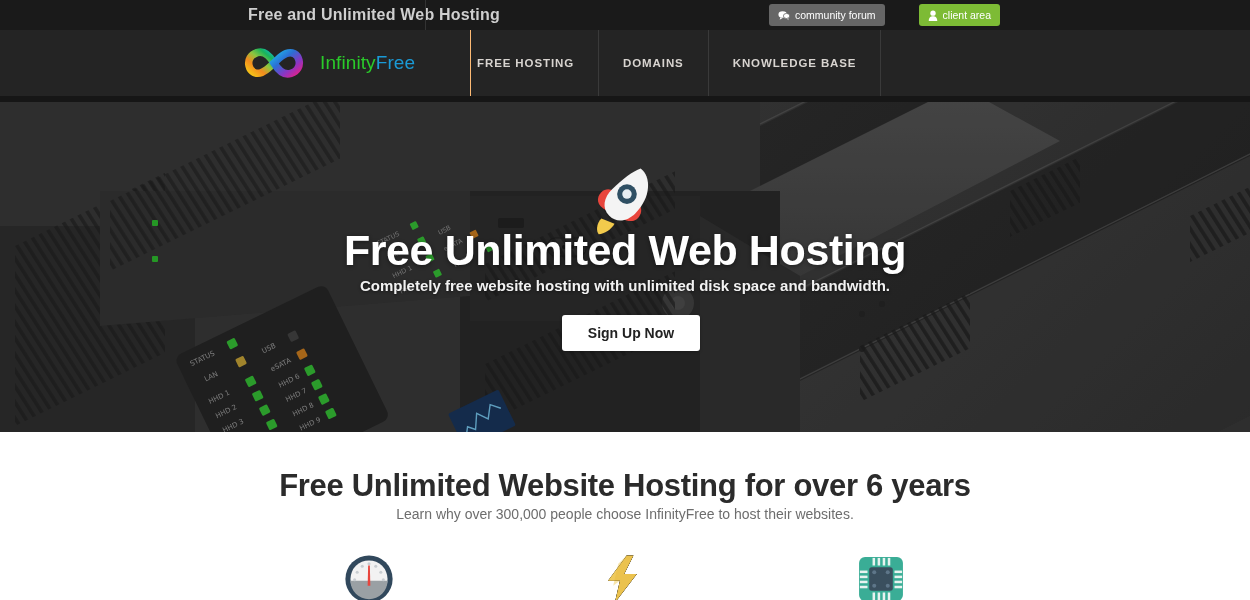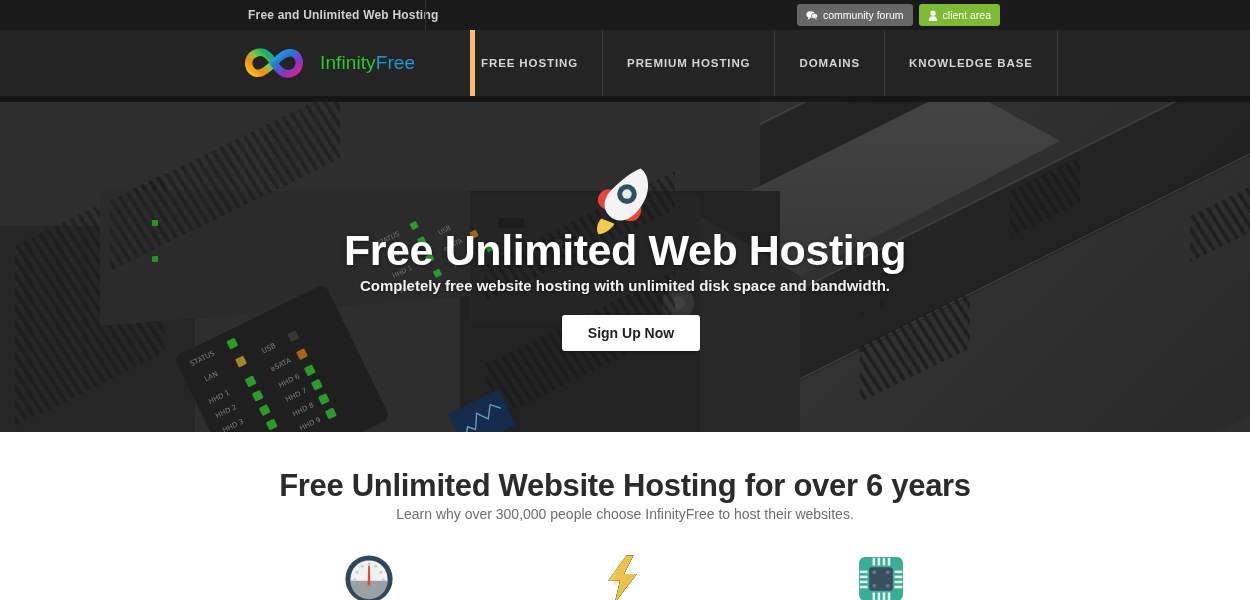--- a/index.html
+++ b/index.html
@@ -11,36 +11,36 @@
 
   
   .topbar {
     height:30px; background:#1a1a1a;
     display:flex; align-items:center;
     position:relative;
   }
   .topbar-tagline {
     position:absolute; left:248px; top:0; height:30px;
     display:flex; align-items:center;
-    font-size:12px; font-weight:bold; color:#cfcfcf;
+    font-size:16px; font-weight:bold; color:#cfcfcf;
     letter-spacing:.2px;
   }
   .topbar-divider {
     position:absolute; left:425px; top:0; width:1px; height:30px;
     background:#333;
   }
   .topbar-actions {
     position:absolute; right:250px; top:4px;
     display:flex; gap:6px; align-items:center;
   }
   .tb-btn {
     display:flex; align-items:center; gap:5px;
     height:22px; padding:0 9px; border-radius:3px;
     font-size:10.5px; color:#ffffff; white-space:nowrap;
-    cursor:pointer; user-select:none;
+    cursor:pointer; user-select:none;margin-left:28px;
   }
   .tb-btn.forum { background:#666666; }
   .tb-btn.client { background:#7dbb35; }
   .tb-ico { display:flex; align-items:center; }
 
   
   .navbar {
     height:66px; background:#242424;
     display:flex; align-items:center;
     position:relative;
@@ -56,21 +56,21 @@
   .nav-links {
     position:absolute; left:470px; top:0; height:66px;
     display:flex; align-items:stretch;
   }
   .nav-link {
     display:flex; align-items:center; padding:0 24px;
     font-size:11.5px; font-weight:bold; letter-spacing:.9px;
     color:#d8d4d0; cursor:pointer;
     border-right:1px solid #3a3a3a;
   }
-  .nav-link:first-child { border-left:5px solid #fdba74;padding-left:6px; }
+  .nav-link:first-child { border-left:1px solid #fdba74;padding-left:6px; }
 
   
   .hero {
     position:relative; height:336px; overflow:hidden;
     background:#3b3b3b;
   }
   .hero-bg { position:absolute; inset:0; }
   .hero-bg svg { width:100%; height:100%; display:block; }
   .hero-content {
     position:absolute; inset:0;
@@ -170,21 +170,20 @@
         <path d="M32 17 C38 27 44 30 50 28 C57 25.5 60 20 58.5 14 C57 7.5 51 4.5 45 7 C39 9.5 35.5 14 32 17 Z" fill="none" stroke="url(#gR)" stroke-width="8" stroke-linecap="round"></path>
       </svg>
     </span>
     <span class="brand-text">
       <span class="t1">Infinity</span><span class="t2">Free</span>
     </span>
   </div>
 
   <div class="nav-links">
     <div class="nav-link">FREE HOSTING</div>
-    <div class="nav-link">PREMIUM HOSTING</div>
     <div class="nav-link">DOMAINS</div>
     <div class="nav-link">KNOWLEDGE BASE</div>
   </div>
 
 </div>
 
 <div class="hero">
 
   <div class="hero-bg">
     <svg viewBox="0 0 1250 336" preserveAspectRatio="xMidYMid slice">

